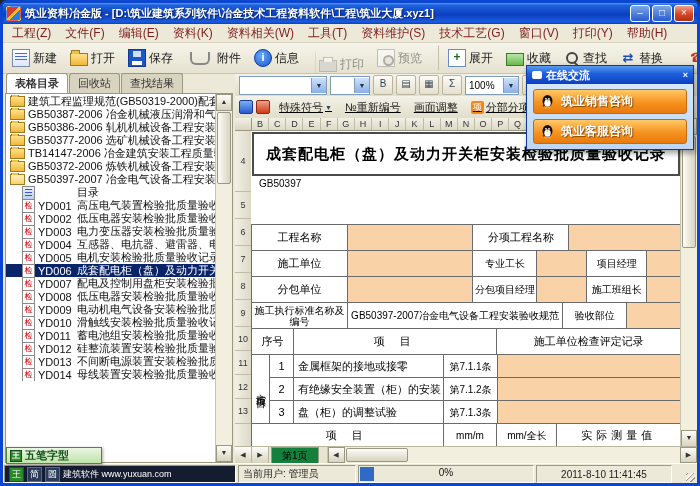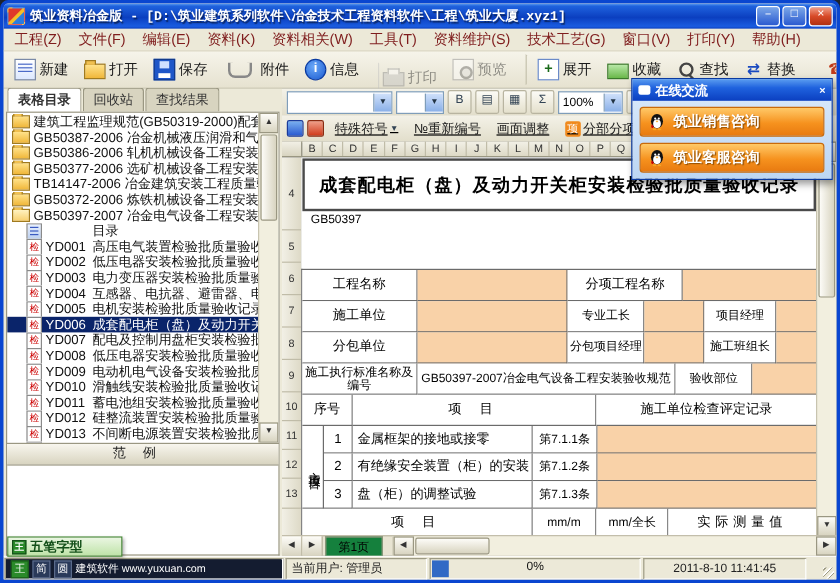--- a/index.html
+++ b/index.html
@@ -3,21 +3,21 @@
 <meta charset="utf-8">
 <style>
   html,body{margin:0;padding:0;}
   body{width:700px;height:486px;position:relative;overflow:hidden;
        font-family:"Liberation Sans","DejaVu Sans",sans-serif;background:#20242a;}
   #window{position:absolute;inset:0;border:3px solid #0a46d0;border-radius:7px 7px 0 0;
           background:#ece9d8;display:flex;flex-direction:column;overflow:hidden;}
 
   
   .titlebar{height:21px;flex:0 0 21px;display:flex;align-items:center;padding:0 3px;
-    background:linear-gradient(180deg,#5a9cf0 0%,#1f62de 10%,#0b3fc0 55%,#1a5ce0 90%,#0b3fc0 100%);font-family:Liberation Mono, monospace;}
+    background:linear-gradient(180deg,#5a9cf0 0%,#1f62de 10%,#0b3fc0 55%,#1a5ce0 90%,#0b3fc0 100%);}
   .app-icon{width:13px;height:13px;margin-right:4px;border-radius:2px;
     background:linear-gradient(135deg,#e03a2a 0 45%,#f5c028 45% 60%,#2a7de0 60% 100%);border:1px solid #fff3;}
   .title-text{color:#fff;font-size:11px;font-weight:bold;white-space:nowrap;overflow:hidden;
     text-shadow:1px 1px 1px #0008;flex:1;}
   .win-btns{display:flex;gap:2px;}
   .wbtn{width:18px;height:15px;border:1px solid #fff;border-radius:3px;color:#fff;font-size:10px;
     line-height:13px;text-align:center;background:linear-gradient(#7ba7e8,#2a5ad0);}
   .wbtn.close{background:linear-gradient(#f0a08a,#d84a28 50%,#b03010);}
 
   
@@ -433,24 +433,20 @@
               </div>
 
             </div>
         </div>
         <div class="vscroll">
           <div class="sbtn">▲</div>
           <div class="sthumb" style="top:18px;height:70px;"></div>
           <div class="sbtn" style="position:absolute;bottom:0;left:0;right:0;">▼</div>
         </div>
       </div>
-      <div class="example">
-        <div class="example-header">范例</div>
-        <div class="example-body"></div>
-      </div>
     </div>
 
     <div class="docarea">
 
       <div class="doc-tb doc-tb1">
         <span class="combo w86">
           <span class="combo-val"></span>
             <span class="combo-btn">▼</span>
         </span>
         <span class="combo w38">

